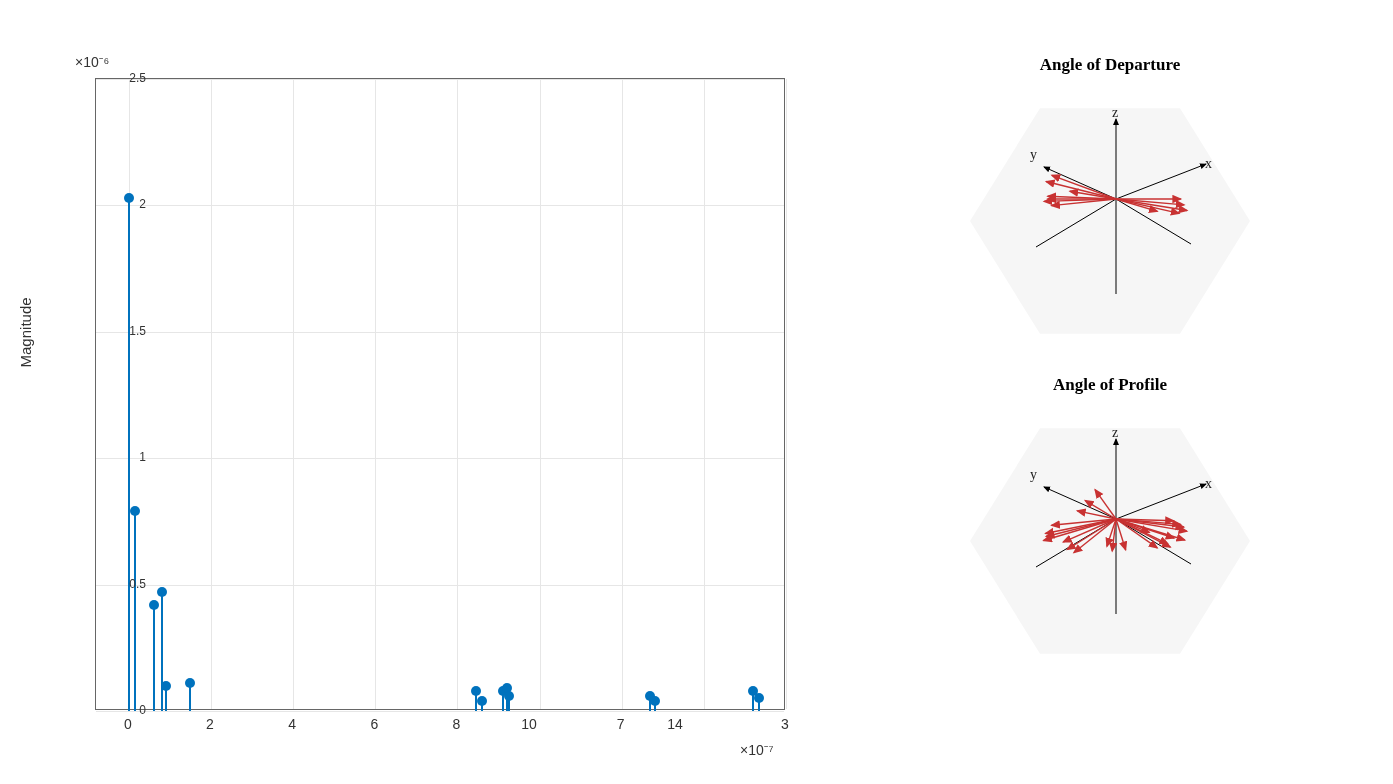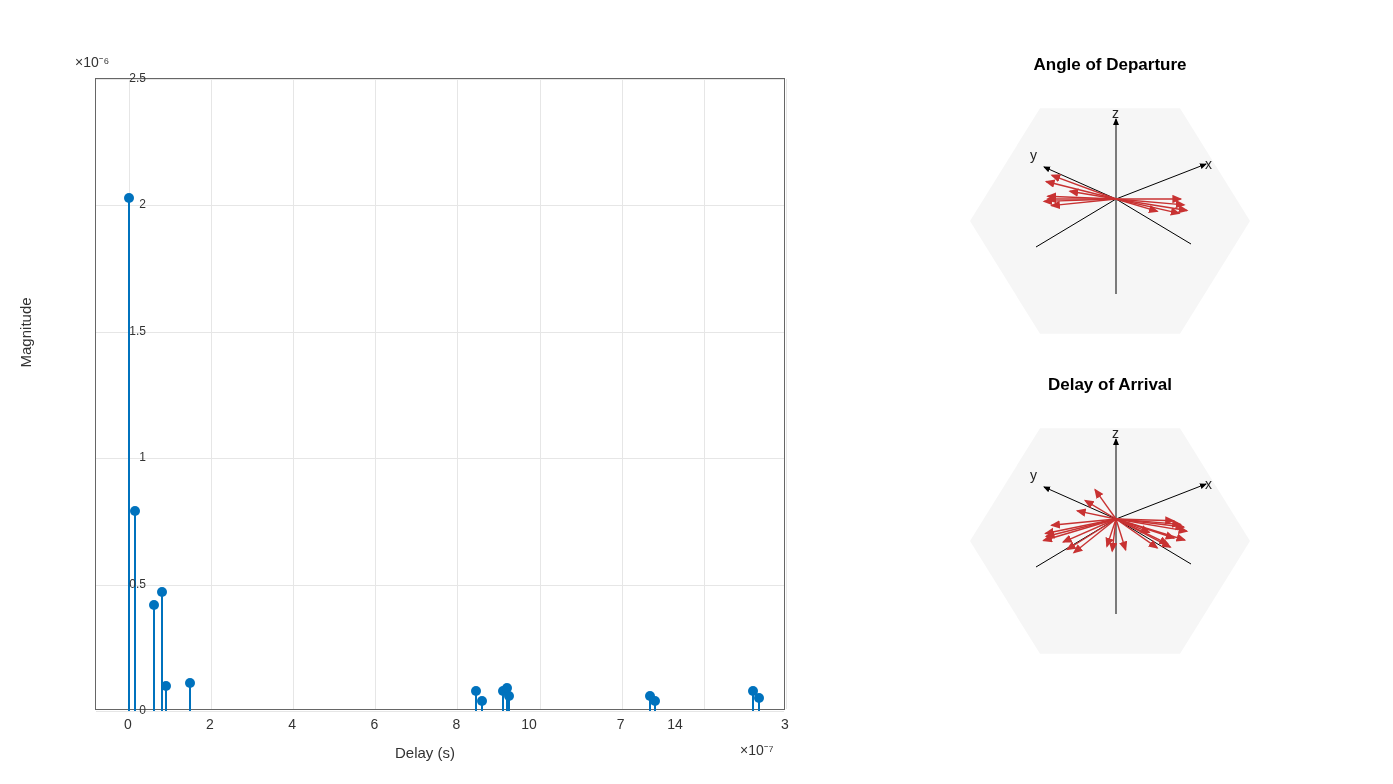--- a/index.html
+++ b/index.html
@@ -18,20 +18,21 @@
   }
   .left-panel {
     position: relative;
     width: 850px;
     height: 784px;
   }
   .right-panel {
     position: relative;
     width: 543px;
     height: 684px;
+    font-family: Liberation Serif, serif;
   }
   .chart-title {
     position: absolute;
     top: 55px;
     left: 0;
     width: 100%;
     text-align: center;
     font-size: 18px;
     font-weight: bold;
     color: #000;
@@ -210,21 +211,20 @@
         <div class="stem-line" style="left: 554.464px; top: 616.832px; height: 15.168px;"></div>
         <div class="stem-marker" style="left: 554.464px; top: 616.832px;"></div>
         <div class="stem-line" style="left: 558.571px; top: 621.888px; height: 10.112px;"></div>
         <div class="stem-marker" style="left: 558.571px; top: 621.888px;"></div>
         <div class="stem-line" style="left: 657.143px; top: 611.776px; height: 20.224px;"></div>
         <div class="stem-marker" style="left: 657.143px; top: 611.776px;"></div>
         <div class="stem-line" style="left: 663.304px; top: 619.36px; height: 12.64px;"></div>
         <div class="stem-marker" style="left: 663.304px; top: 619.36px;"></div>
       </div>
 
-    <div class="x-axis-label">Delay (s)</div>
     <div class="y-axis-label">Magnitude</div>
     <div class="x-exponent">×10⁻⁷</div>
 
     <div id="axis-ticks">
         <div class="y-tick-label" style="top: 710px;">0</div>
         <div class="y-tick-label" style="top: 583.6px;">0.5</div>
         <div class="y-tick-label" style="top: 457.2px;">1</div>
         <div class="y-tick-label" style="top: 330.8px;">1.5</div>
         <div class="y-tick-label" style="top: 204.4px;">2</div>
         <div class="y-tick-label" style="top: 78px;">2.5</div>
@@ -274,21 +274,21 @@
             <line x1="186" y1="118" x2="139.83676436465566" y2="110.30612739410928" stroke="#c83232" stroke-width="1.4" marker-end="url(#aod-svg-redArrow)"></line>
             <line x1="186" y1="118" x2="114.03996669750089" y2="120.39866777674997" stroke="#c83232" stroke-width="1.4" marker-end="url(#aod-svg-redArrow)"></line>
           </svg>
         <span class="axlabel" style="left:182px; top:24px">z</span>
         <span class="axlabel" style="left:275px; top:75px">x</span>
         <span class="axlabel" style="left:100px; top:66px">y</span>
       </div>
     </div>
 
     <div class="angle-block" style="top:375px">
-      <div class="angle-title">Delay of Arrival</div>
+      <div class="angle-title">Angle of Profile</div>
       <div class="hex-wrap">
         <div class="hexagon"></div>
         <svg class="axis3d-svg" id="aoa-svg" viewBox="0 0 360 300">
             <defs>
               <marker id="aoa-svg-axArrow" markerWidth="8" markerHeight="8" refX="6" refY="3" orient="auto">
                 <path d="M0,0 L7,3 L0,6 Z" fill="#000"></path>
               </marker>
               <marker id="aoa-svg-redArrow" markerWidth="8" markerHeight="8" refX="6" refY="3" orient="auto">
                 <path d="M0,0 L7,3 L0,6 Z" fill="#c83232"></path>
               </marker>

